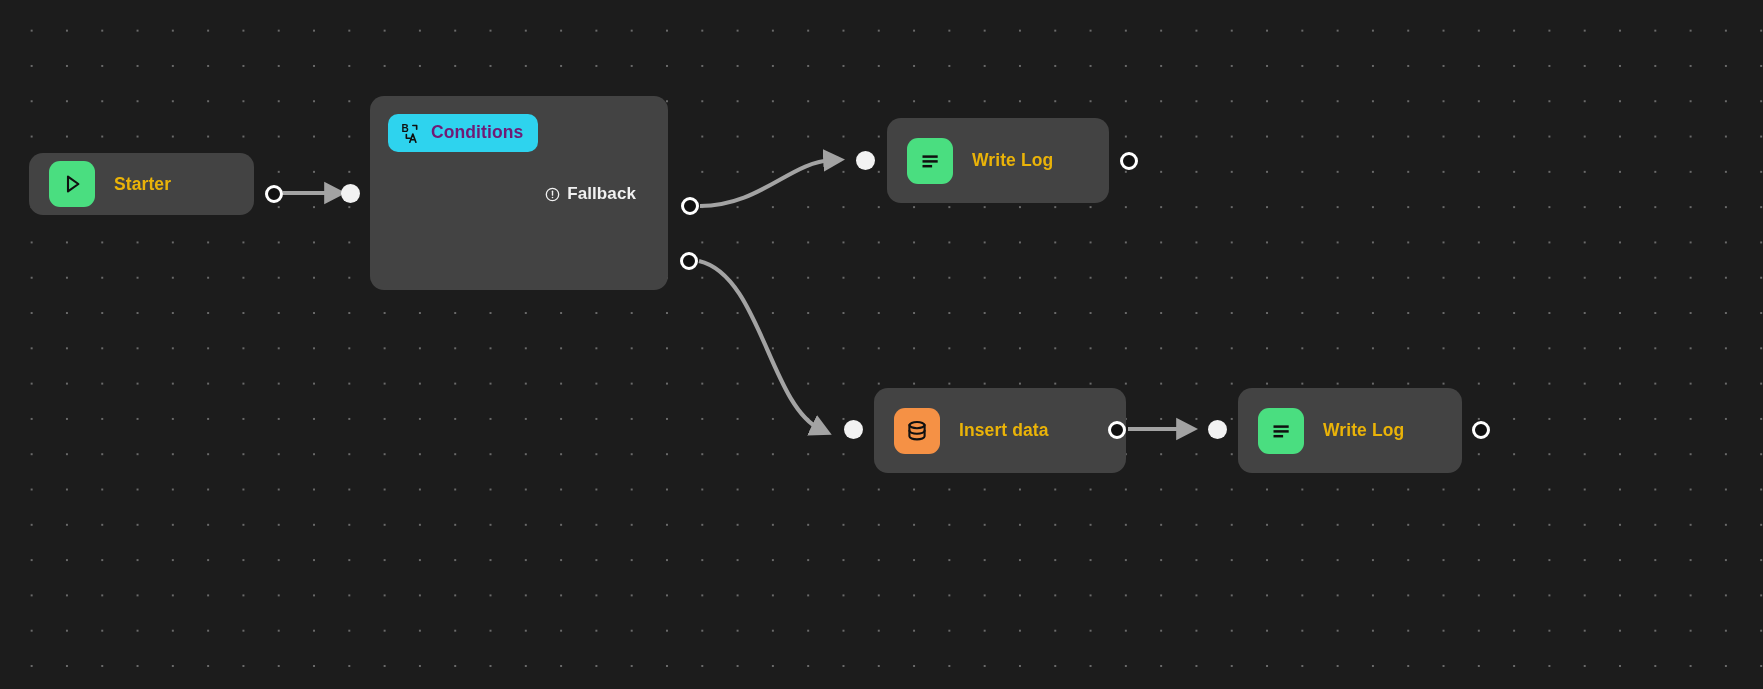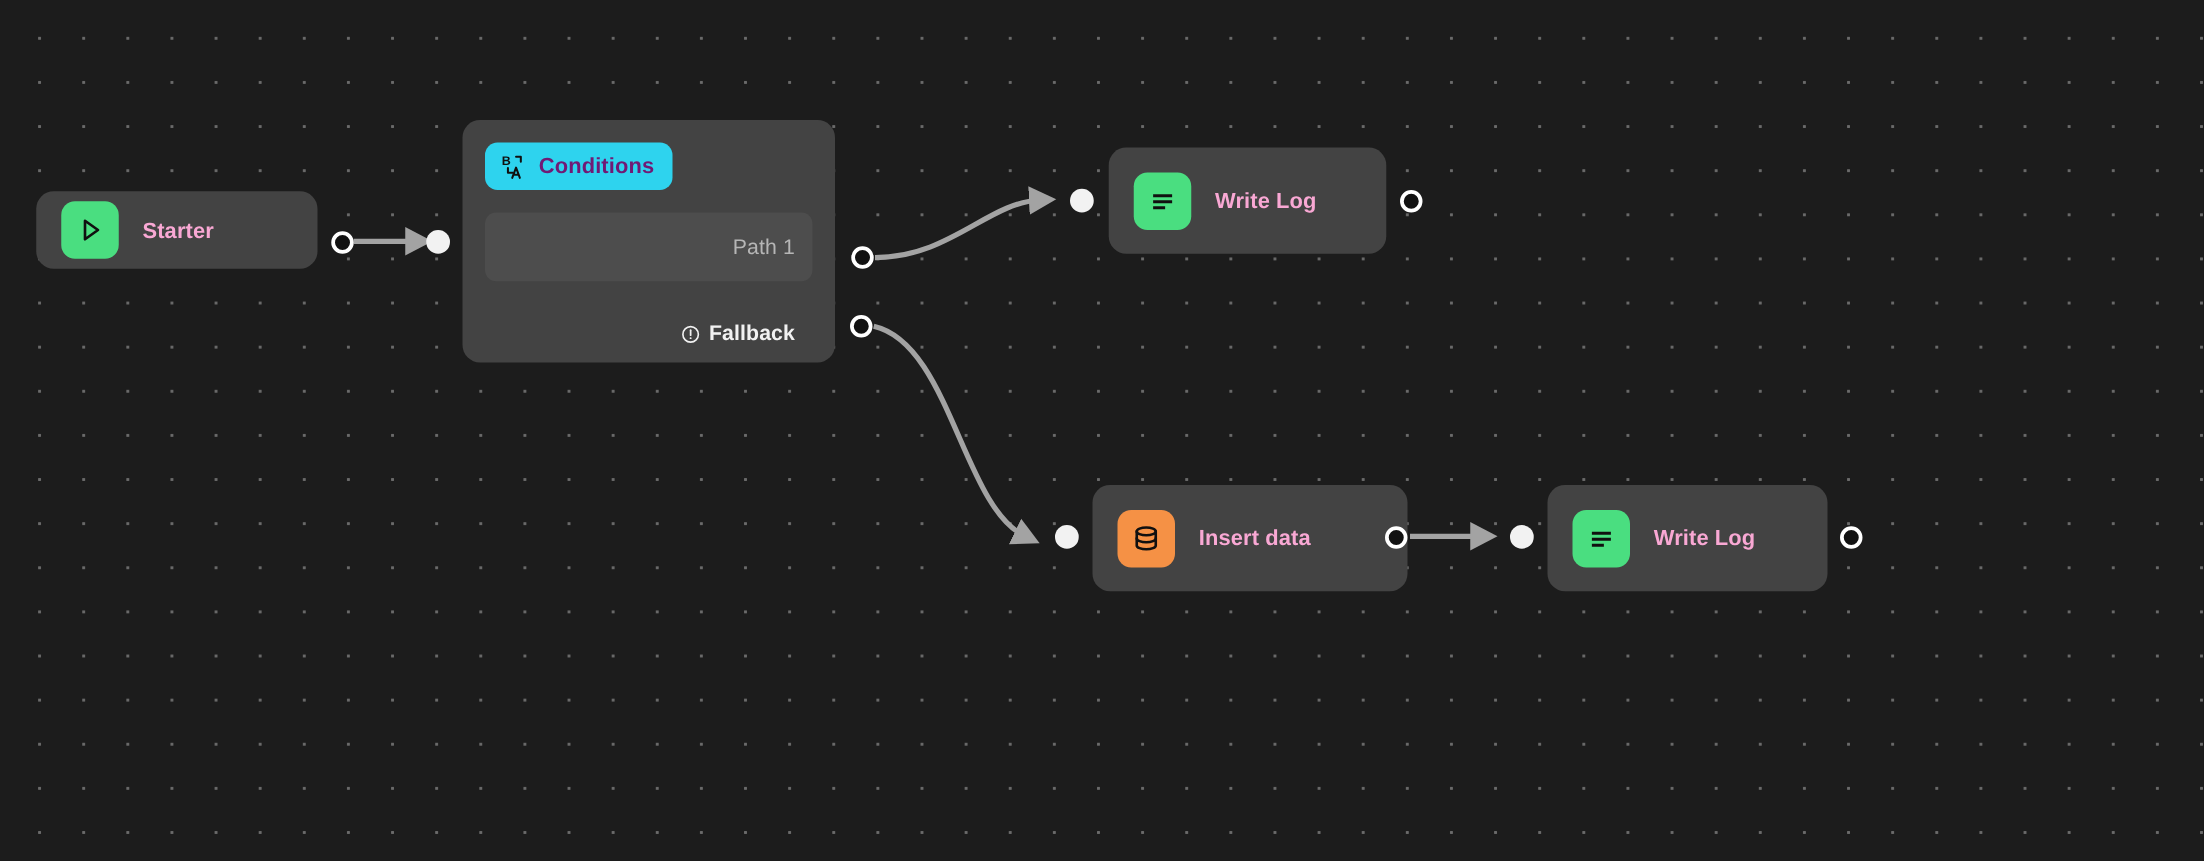--- a/index.html
+++ b/index.html
@@ -42,21 +42,21 @@
     width: 46px;
     height: 46px;
     border-radius: 11px;
     display: flex;
     align-items: center;
     justify-content: center;
     flex: 0 0 auto;
   }
   .node-label {
     margin-left: 19px;
-    color: #f9a8d4;
+    color: #eab308;
     font-size: 17.5px;
     font-weight: bold;
     letter-spacing: 0.1px;
     white-space: nowrap;
   }
   
   .cond-node {
     position: absolute;
     background: #434343;
     border-radius: 14px;
@@ -166,23 +166,20 @@
         <svg width="21" height="21" viewBox="0 0 22 22" aria-hidden="true">
           <text x="0.4" y="9.6" font-family="'Liberation Sans',sans-serif" font-size="10.5" font-weight="bold" fill="#101010">B</text>
           <path d="M12.4 2.6 h4.0 v4.0" fill="none" stroke="#101010" stroke-width="1.7" stroke-linecap="round" stroke-linejoin="round"></path>
           <path d="M9.2 20.2 L12.4 11.6 L15.6 20.2 M10.4 17.6 h4.1" fill="none" stroke="#101010" stroke-width="1.7" stroke-linecap="round" stroke-linejoin="round"></path>
           <path d="M5.6 12.0 v4.0 h4.0" fill="none" stroke="#101010" stroke-width="1.7" stroke-linecap="round" stroke-linejoin="round"></path>
         </svg>
       </span>
       <span class="cond-badge-text">Conditions</span>
     </div>
 
-    <div class="cond-path">
-      <span class="cond-path-text">Path 1</span>
-    </div>
 
     <div class="cond-fallback">
       <span style="display:inline-flex;align-items:center;">
         <svg width="15" height="15" viewBox="0 0 16 16" aria-hidden="true">
           <circle cx="8" cy="8" r="6.6" fill="none" stroke="#f1f1f1" stroke-width="1.4"></circle>
           <path d="M8 4.4 v4.3" stroke="#f1f1f1" stroke-width="1.5" stroke-linecap="round"></path>
           <circle cx="8" cy="11.2" r="0.85" fill="#f1f1f1"></circle>
         </svg>
       </span>
       <span class="cond-fallback-text">Fallback</span>

